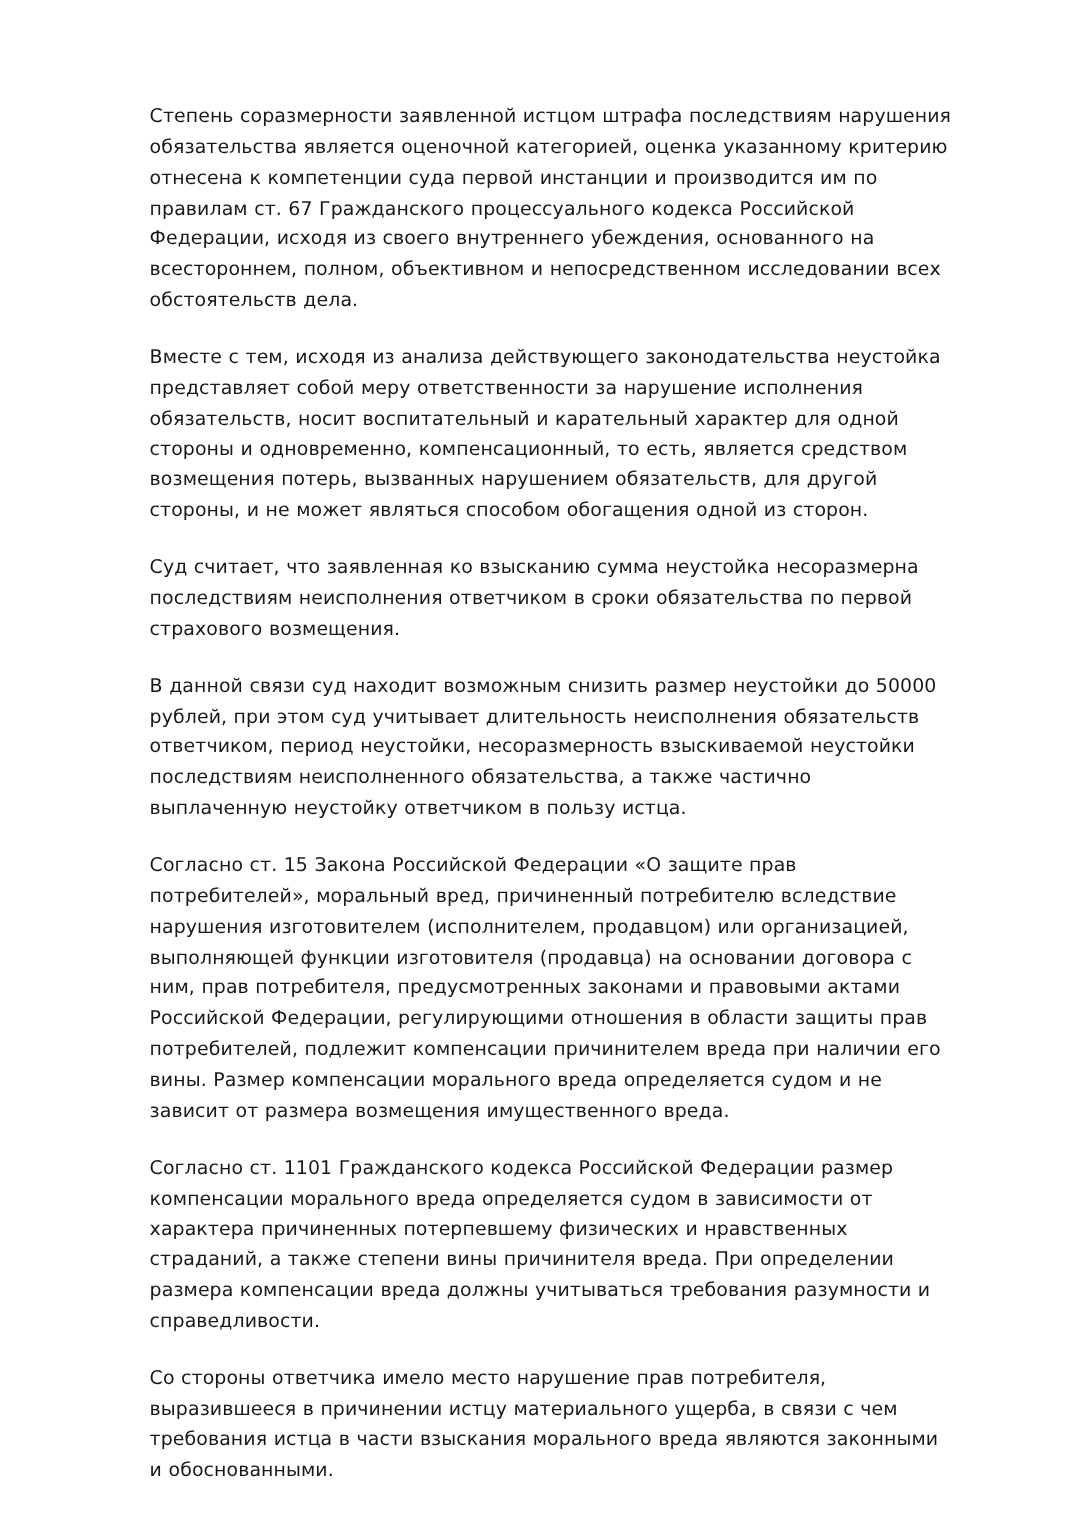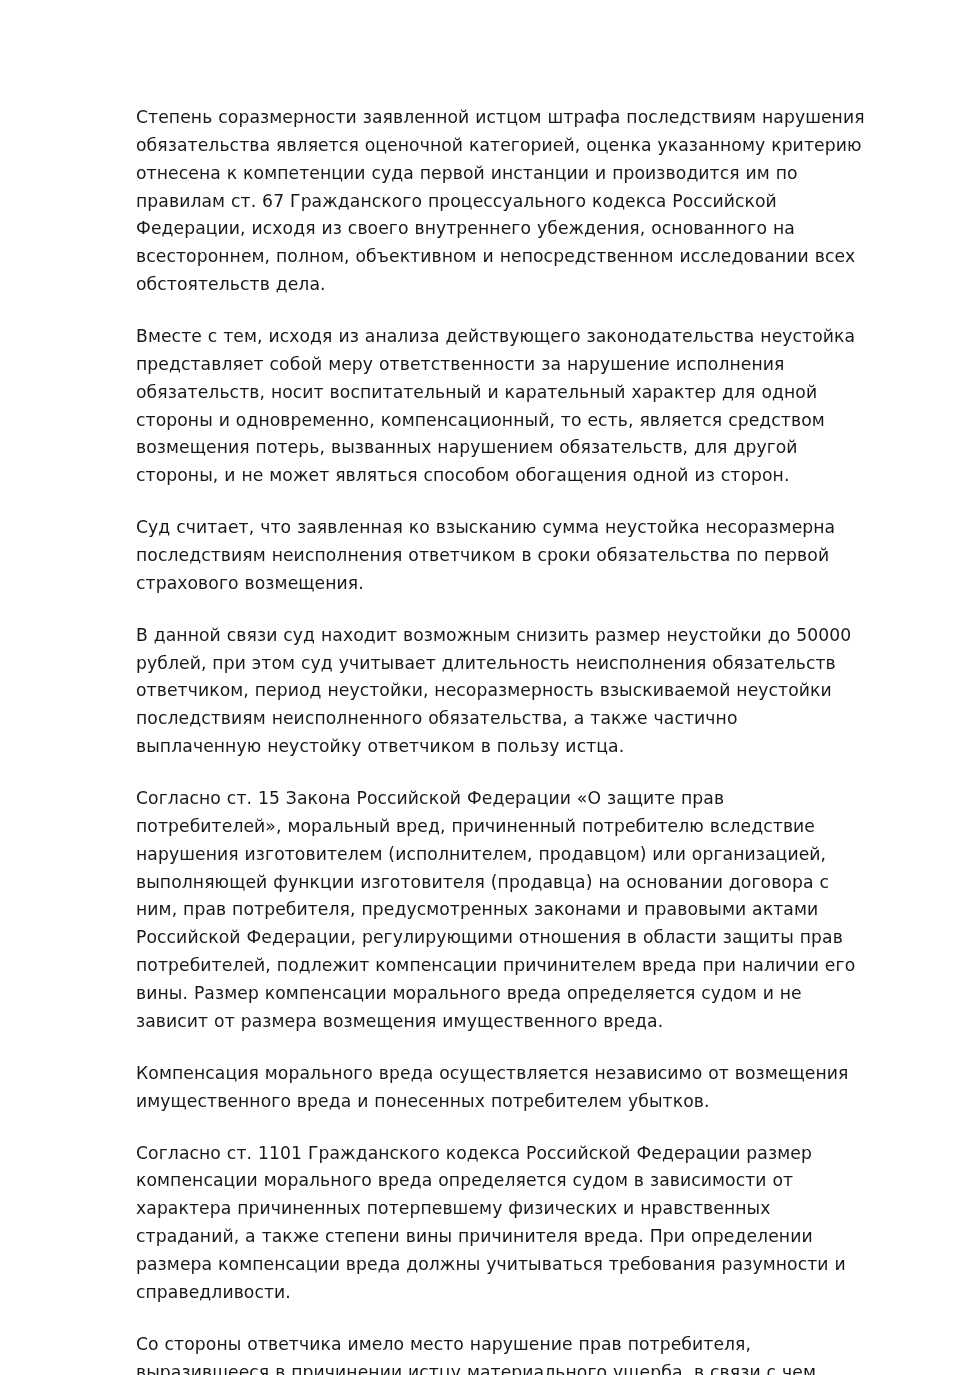--- a/index.html
+++ b/index.html
@@ -20,36 +20,35 @@
     padding: 88px 104px 80px 136px;
     background: #ffffff;
   }
   .doc-body {
     width: 730px;
   }
   .para {
     font-size: 17.2px;
     line-height: 1.62;
     color: #17181a;
-    margin: 16px 0 24px 0;
+    margin: 5px 0 24px 0;
     text-align: left;
     letter-spacing: 0.005em;
     word-spacing: 0.02em;
   }
   .para:last-child {
     margin-bottom: 0;
   }
 </style>
 </head>
 <body>
 
 <div class="page">
   <div class="doc-body">
     <p class="para">Степень соразмерности заявленной истцом штрафа последствиям нарушения обязательства является оценочной категорией, оценка указанному критерию отнесена к компетенции суда первой инстанции и производится им по правилам ст. 67 Гражданского процессуального кодекса Российской Федерации, исходя из своего внутреннего убеждения, основанного на всестороннем, полном, объективном и непосредственном исследовании всех обстоятельств дела.</p>
     <p class="para">Вместе с тем, исходя из анализа действующего законодательства неустойка представляет собой меру ответственности за нарушение исполнения обязательств, носит воспитательный и карательный характер для одной стороны и одновременно, компенсационный, то есть, является средством возмещения потерь, вызванных нарушением обязательств, для другой стороны, и не может являться способом обогащения одной из сторон.</p>
     <p class="para">Суд считает, что заявленная ко взысканию сумма неустойка несоразмерна последствиям неисполнения ответчиком в сроки обязательства по первой страхового возмещения.</p>
     <p class="para">В данной связи суд находит возможным снизить размер неустойки до 50000 рублей, при этом суд учитывает длительность неисполнения обязательств ответчиком, период неустойки, несоразмерность взыскиваемой неустойки последствиям неисполненного обязательства, а также частично выплаченную неустойку ответчиком в пользу истца.</p>
     <p class="para">Согласно ст. 15 Закона Российской Федерации «О защите прав потребителей», моральный вред, причиненный потребителю вследствие нарушения изготовителем (исполнителем, продавцом) или организацией, выполняющей функции изготовителя (продавца) на основании договора с ним, прав потребителя, предусмотренных законами и правовыми актами Российской Федерации, регулирующими отношения в области защиты прав потребителей, подлежит компенсации причинителем вреда при наличии его вины. Размер компенсации морального вреда определяется судом и не зависит от размера возмещения имущественного вреда.</p>
-    <p class="para">Компенсация морального вреда осуществляется независимо от возмещения имущественного вреда и понесенных потребителем убытков.</p>
     <p class="para">Согласно ст. 1101 Гражданского кодекса Российской Федерации размер компенсации морального вреда определяется судом в зависимости от характера причиненных потерпевшему физических и нравственных страданий, а также степени вины причинителя вреда. При определении размера компенсации вреда должны учитываться требования разумности и справедливости.</p>
     <p class="para">Со стороны ответчика имело место нарушение прав потребителя, выразившееся в причинении истцу материального ущерба, в связи с чем требования истца в части взыскания морального вреда являются законными и обоснованными.</p>
   </div>
 </div>
 
 </body></html>

